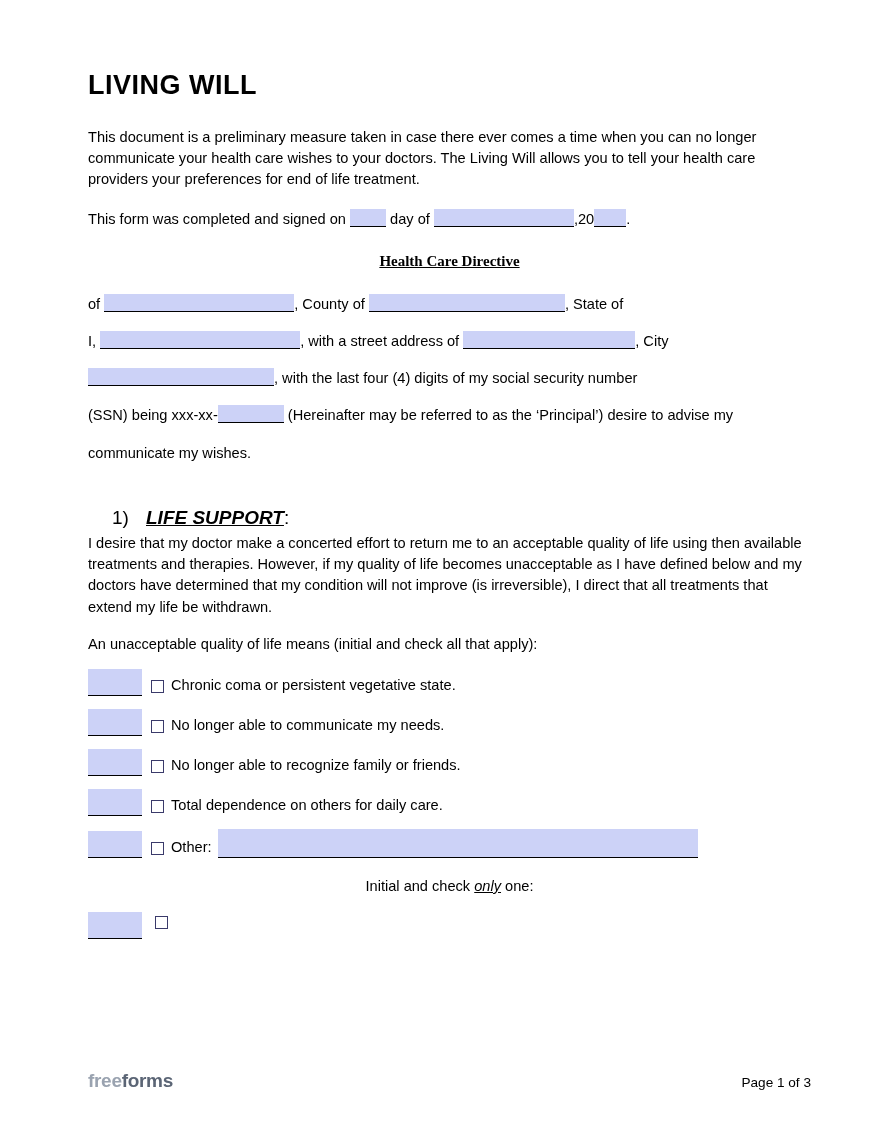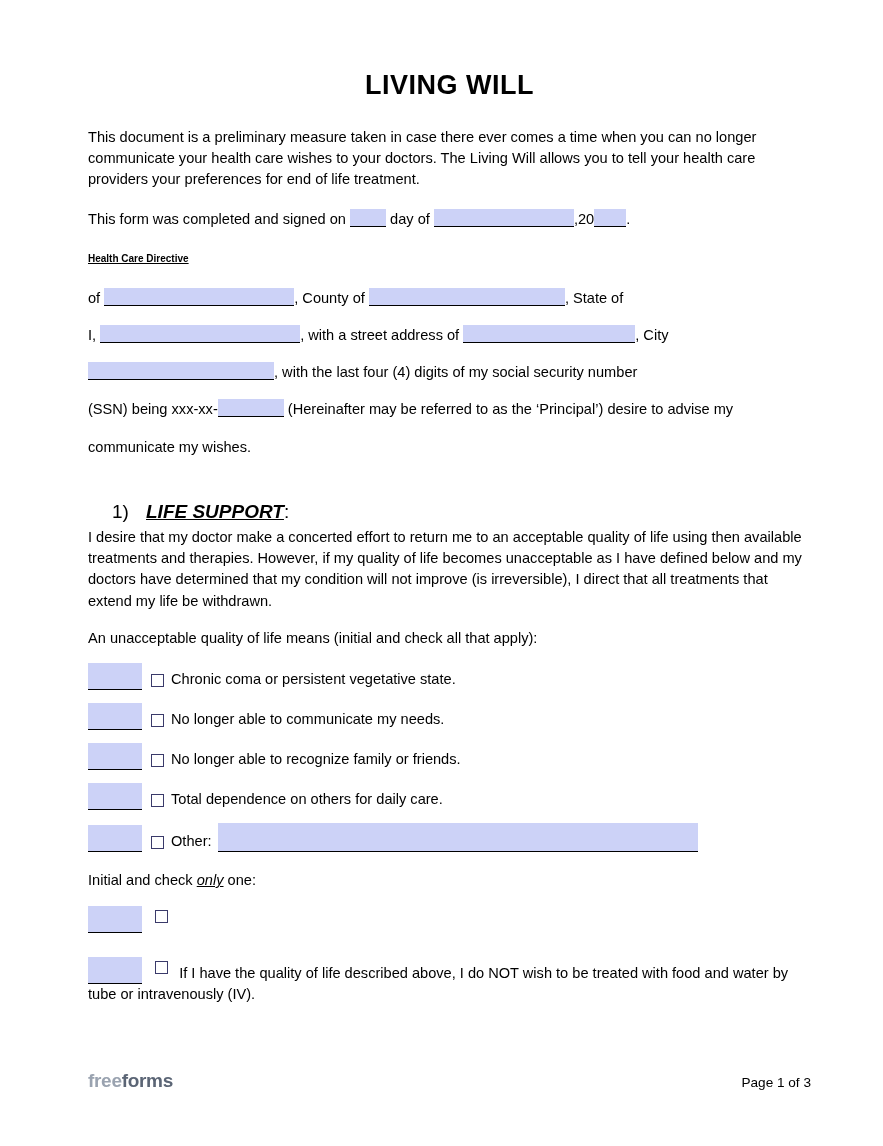--- a/index.html
+++ b/index.html
@@ -16,21 +16,21 @@
     overflow: hidden;
   }
   .page {
     position: relative;
     width: 883px;
     height: 1146px;
     box-sizing: border-box;
     padding: 56px 72px 0 88px;
   }
   .doc-title {
-    text-align: center;
+    text-align: left;
     font-size: 27px;
     font-weight: bold;
     letter-spacing: 0.5px;
     margin: 14px 0 26px 0;
   }
   p.body-text {
     font-size: 14.6px;
     line-height: 1.45;
     margin: 0 0 16px 0;
     text-align: left;
@@ -38,24 +38,26 @@
   .fill {
     display: inline-block;
     background: #ccd2f7;
     vertical-align: baseline;
     height: 17px;
     border-bottom: 1px solid #000;
     position: relative;
     top: 3px;
   }
   .subhead {
-    font-size: 10px;
+    text-align: center;
+    font-size: 15px;
     font-weight: bold;
     text-decoration: underline;
     margin: 22px 0 16px 0;
+    font-family: Liberation Serif, serif;
   }
   .directive-block p {
     font-size: 14.6px;
     line-height: 2.55;
     margin: 0;
   }
   .directive-block p.spaced {
     line-height: 2.6;
   }
   .section-head {
@@ -96,20 +98,21 @@
     margin: 0 7px 3px 0;
     flex: none;
     background: #ffffff;
   }
   .checkline .lbl {
     padding-bottom: 1px;
   }
   .only-line {
     font-size: 14.6px;
     margin: 20px 0 12px 0;
+    text-align: center;
   }
   .only-line i { font-style: italic; text-decoration: underline; }
   .wrapline {
     font-size: 14.6px;
     line-height: 1.45;
     margin: 0 0 10px 0;
   }
   .wrapline .initial-line {
     position: relative;
     top: 6px;
@@ -210,22 +213,17 @@
     <span class="fill" style="width:480px;height:28px;top:0;margin-left:6px;"></span>
   </div>
 
   <p class="only-line"><span>Initial and check </span><i>only</i><span> one:</span></p>
 
   <p class="wrapline">
     <span class="initial-line"></span>
     <span class="chk"></span>
   </p>
 
-  <p class="wrapline" style="margin-top:18px;">
-    <span class="initial-line"></span>
-    <span class="chk"></span>
-    <span>If I have the quality of life described above, I do NOT wish to be treated with food and water by tube or intravenously (IV).</span>
-  </p>
 
   <div class="footer-logo"><span>free</span><span class="bold">forms</span></div>
   <div class="footer-page">Page 1 of 3</div>
 
 </div>
 
 </body></html>

